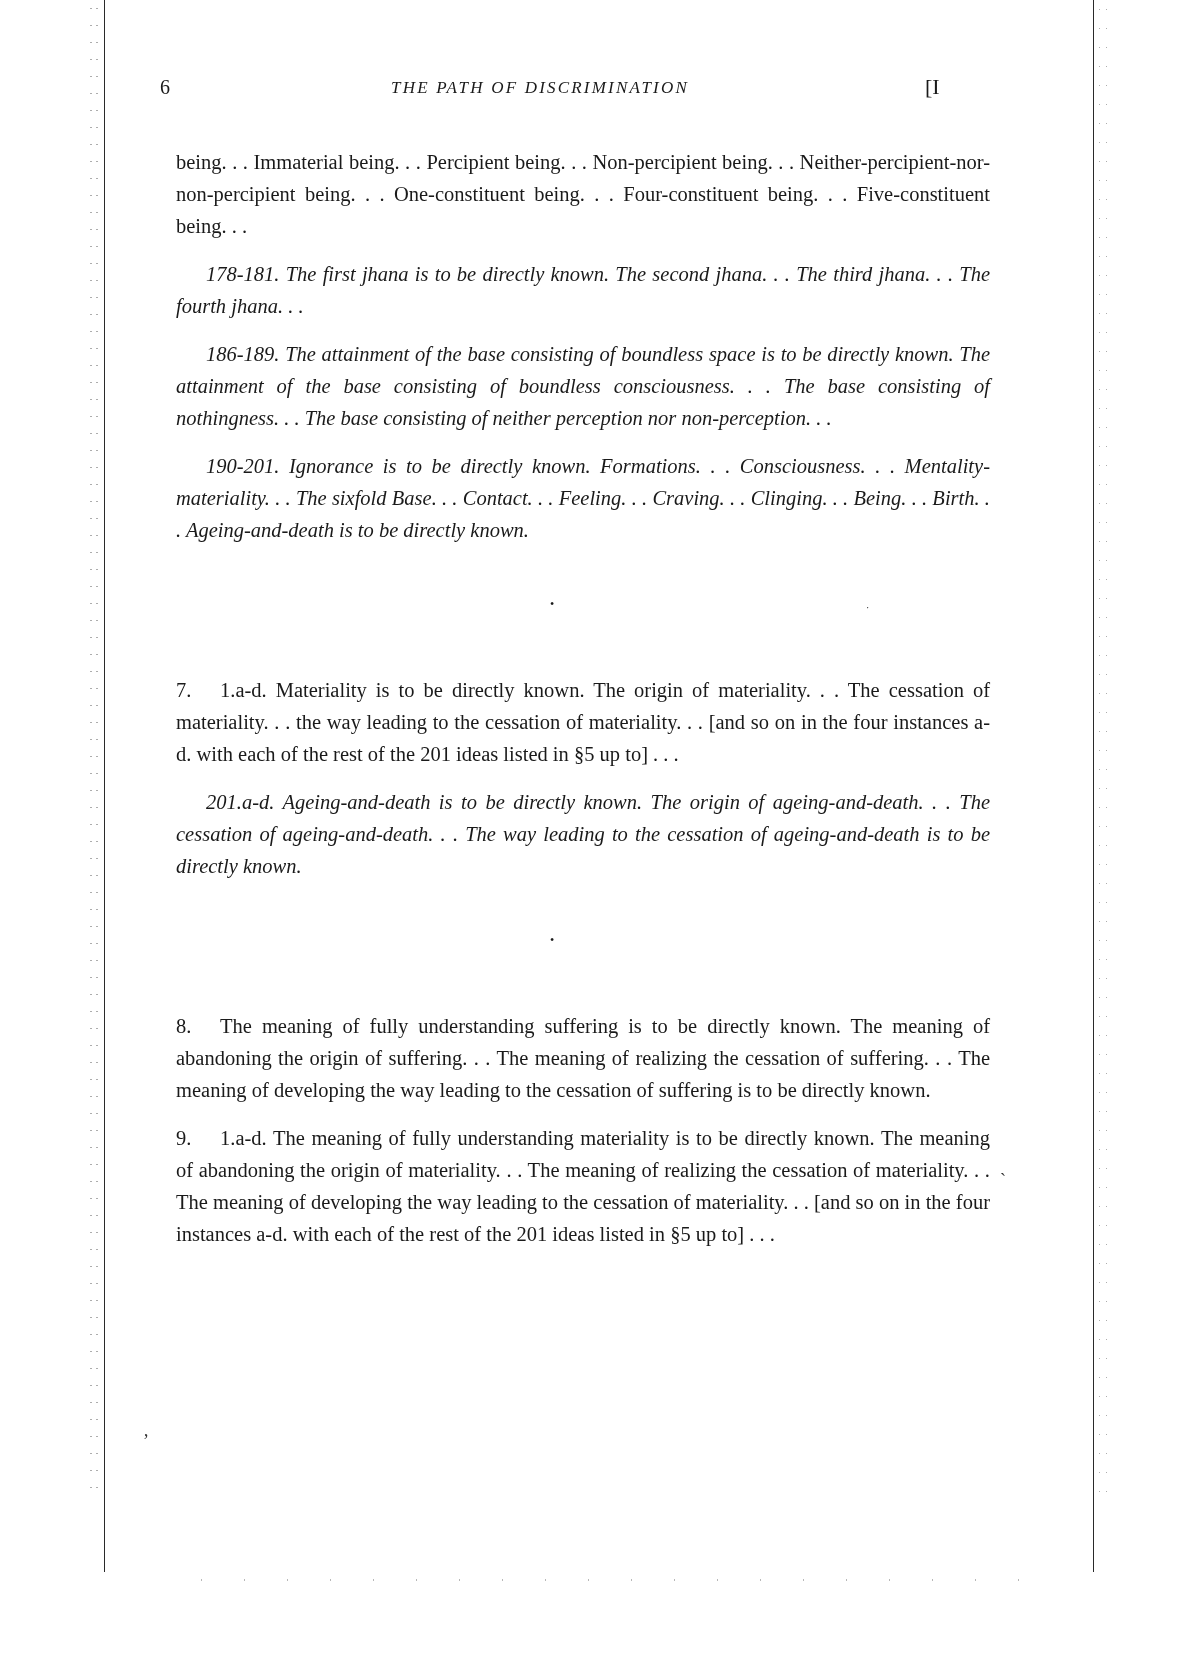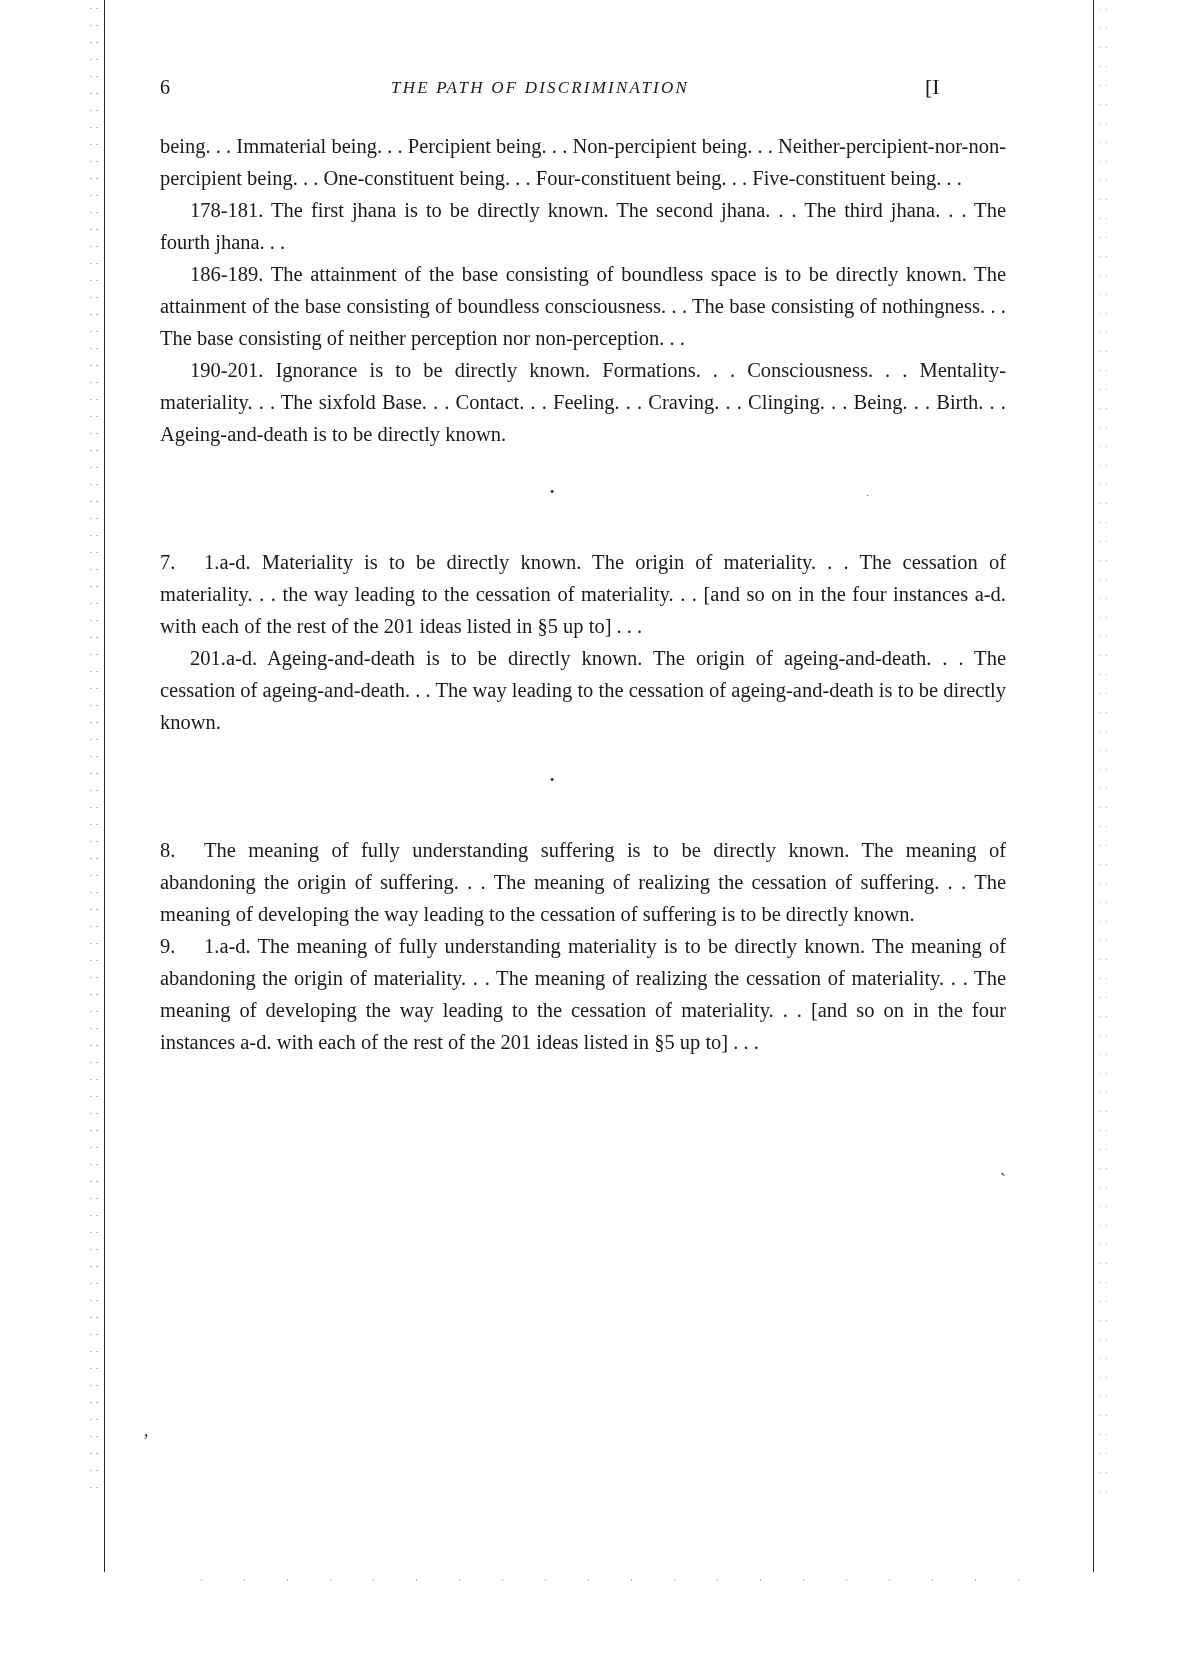--- a/index.html
+++ b/index.html
@@ -94,25 +94,26 @@
   .body-text {
     position: absolute;
     left: 160px;
     top: 130px;
     width: 846px;
     font-size: 20.5px;
     line-height: 32px;
     text-align: justify;
   }
   .para {
-    margin: 0;
+    margin: 16px;
     text-align: justify;
   }
   .para.indent {
     text-indent: 30px;
+    font-style: italic;
   }
   .para.numbered-first .num {
     display: inline-block;
     width: 44px;
   }
   .gap {
     height: 96px;
     position: relative;
   }
   .break-star {

